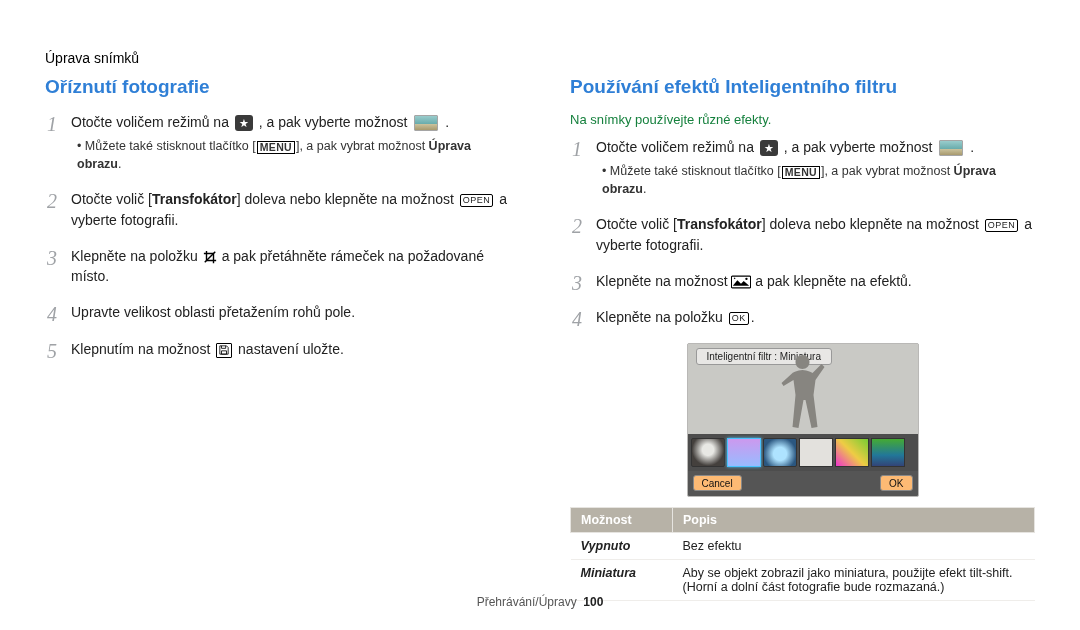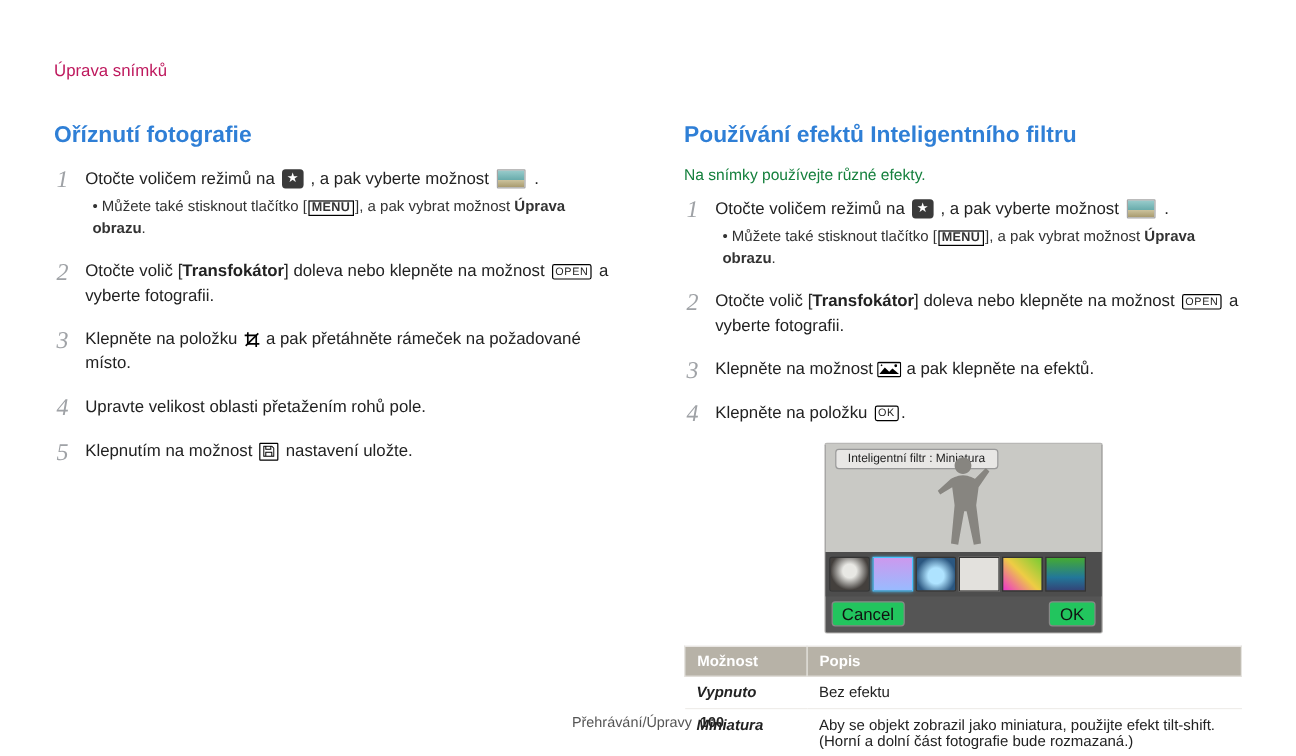--- a/index.html
+++ b/index.html
@@ -9,23 +9,23 @@
     color: #222;
     background: #fff;
     width: 1080px;
     height: 630px;
     position: relative;
   }
   .page {
     padding: 50px 45px 0 45px;
   }
   .breadcrumb {
-    color: #be185d;
+    color: #000000;
     font-size: 14px;
-    margin-bottom: 36px;
+    margin-bottom: 10px;
   }
   .columns {
     display: flex;
     gap: 60px;
   }
   .col {
     flex: 1;
     min-width: 0;
   }
   h2.section-title {
@@ -209,22 +209,22 @@
   .thumb.t3 { background: #e3e1dd; }
   .thumb.t4 { background: linear-gradient(45deg,#e3c,#ec4,#7c3); }
   .thumb.t5 { background: linear-gradient(#4a3,#279 60%, #347); }
   .preview-footer {
     display: flex;
     justify-content: space-between;
     padding: 4px 5px 5px 5px;
   }
   .preview-btn {
     display: inline-block;
-    font-size: 14px;
-    background: #22c55e;
+    font-size: 10px;
+    background: #fdba74;
     border: 1px solid #888;
     border-radius: 3px;
     padding: 1.5px 8px;
     color: #111;
     text-align: right;
   }
 
   
   table.opts {
     border-collapse: collapse;

